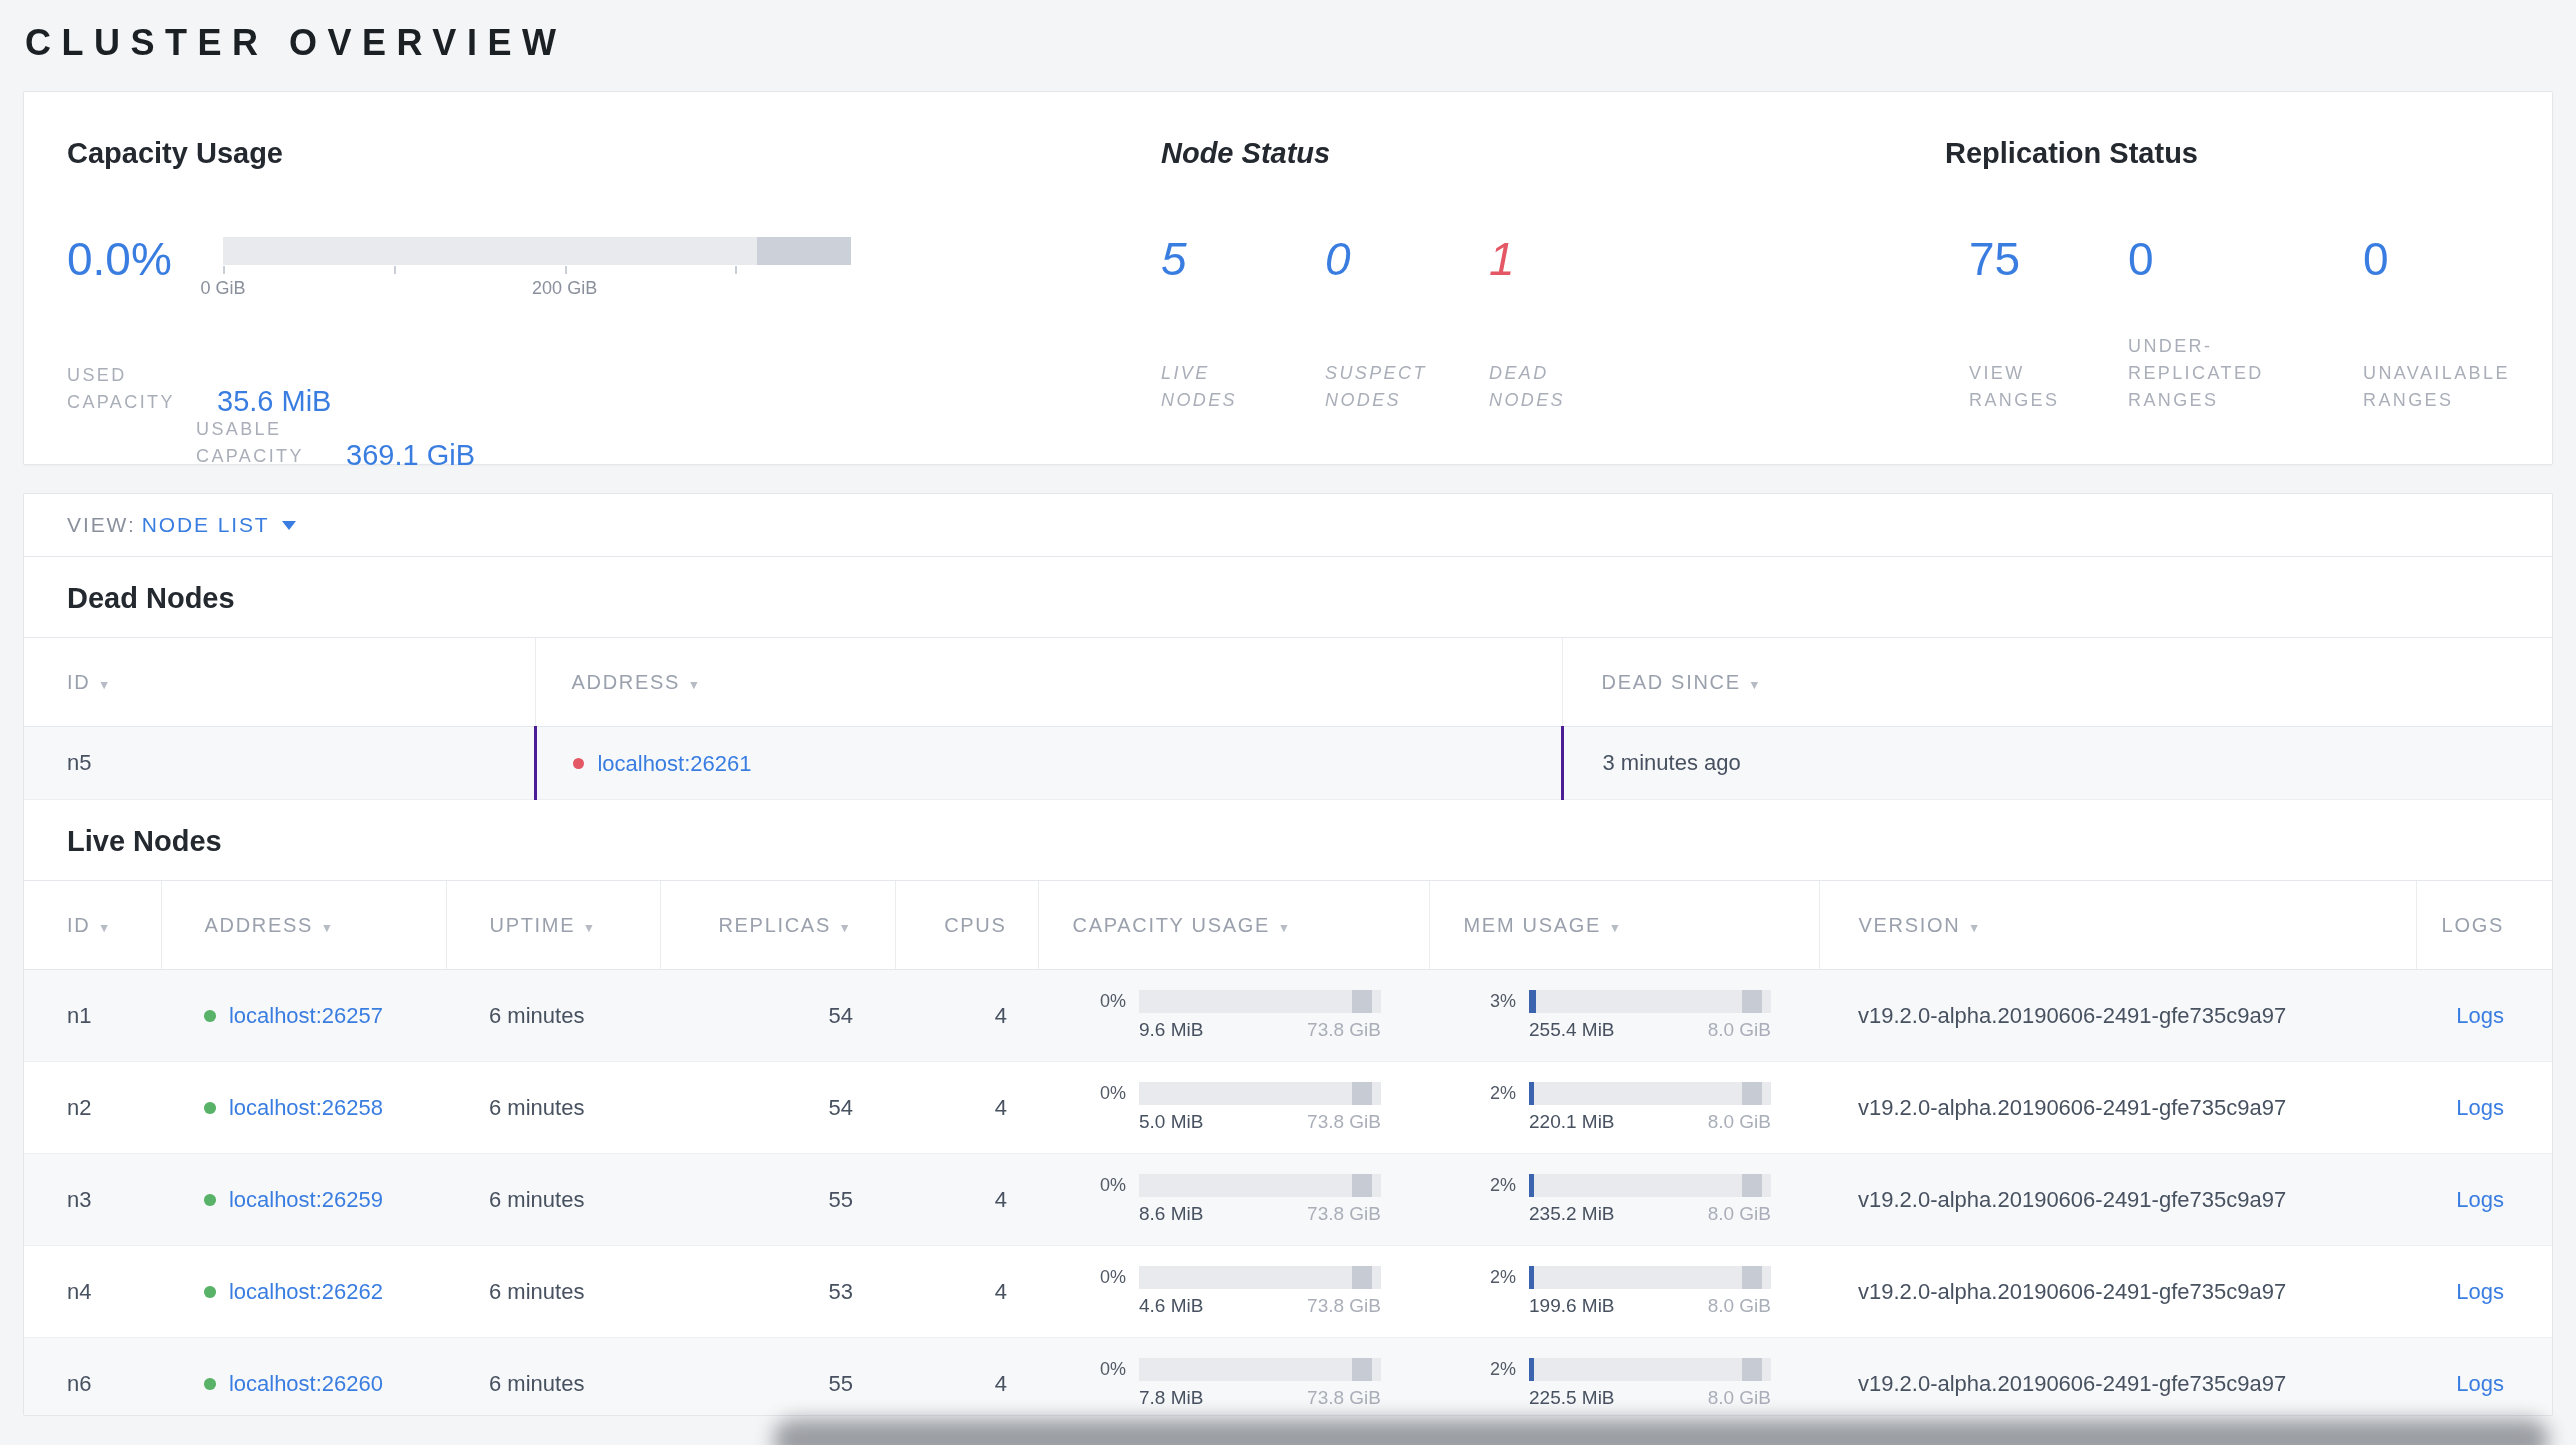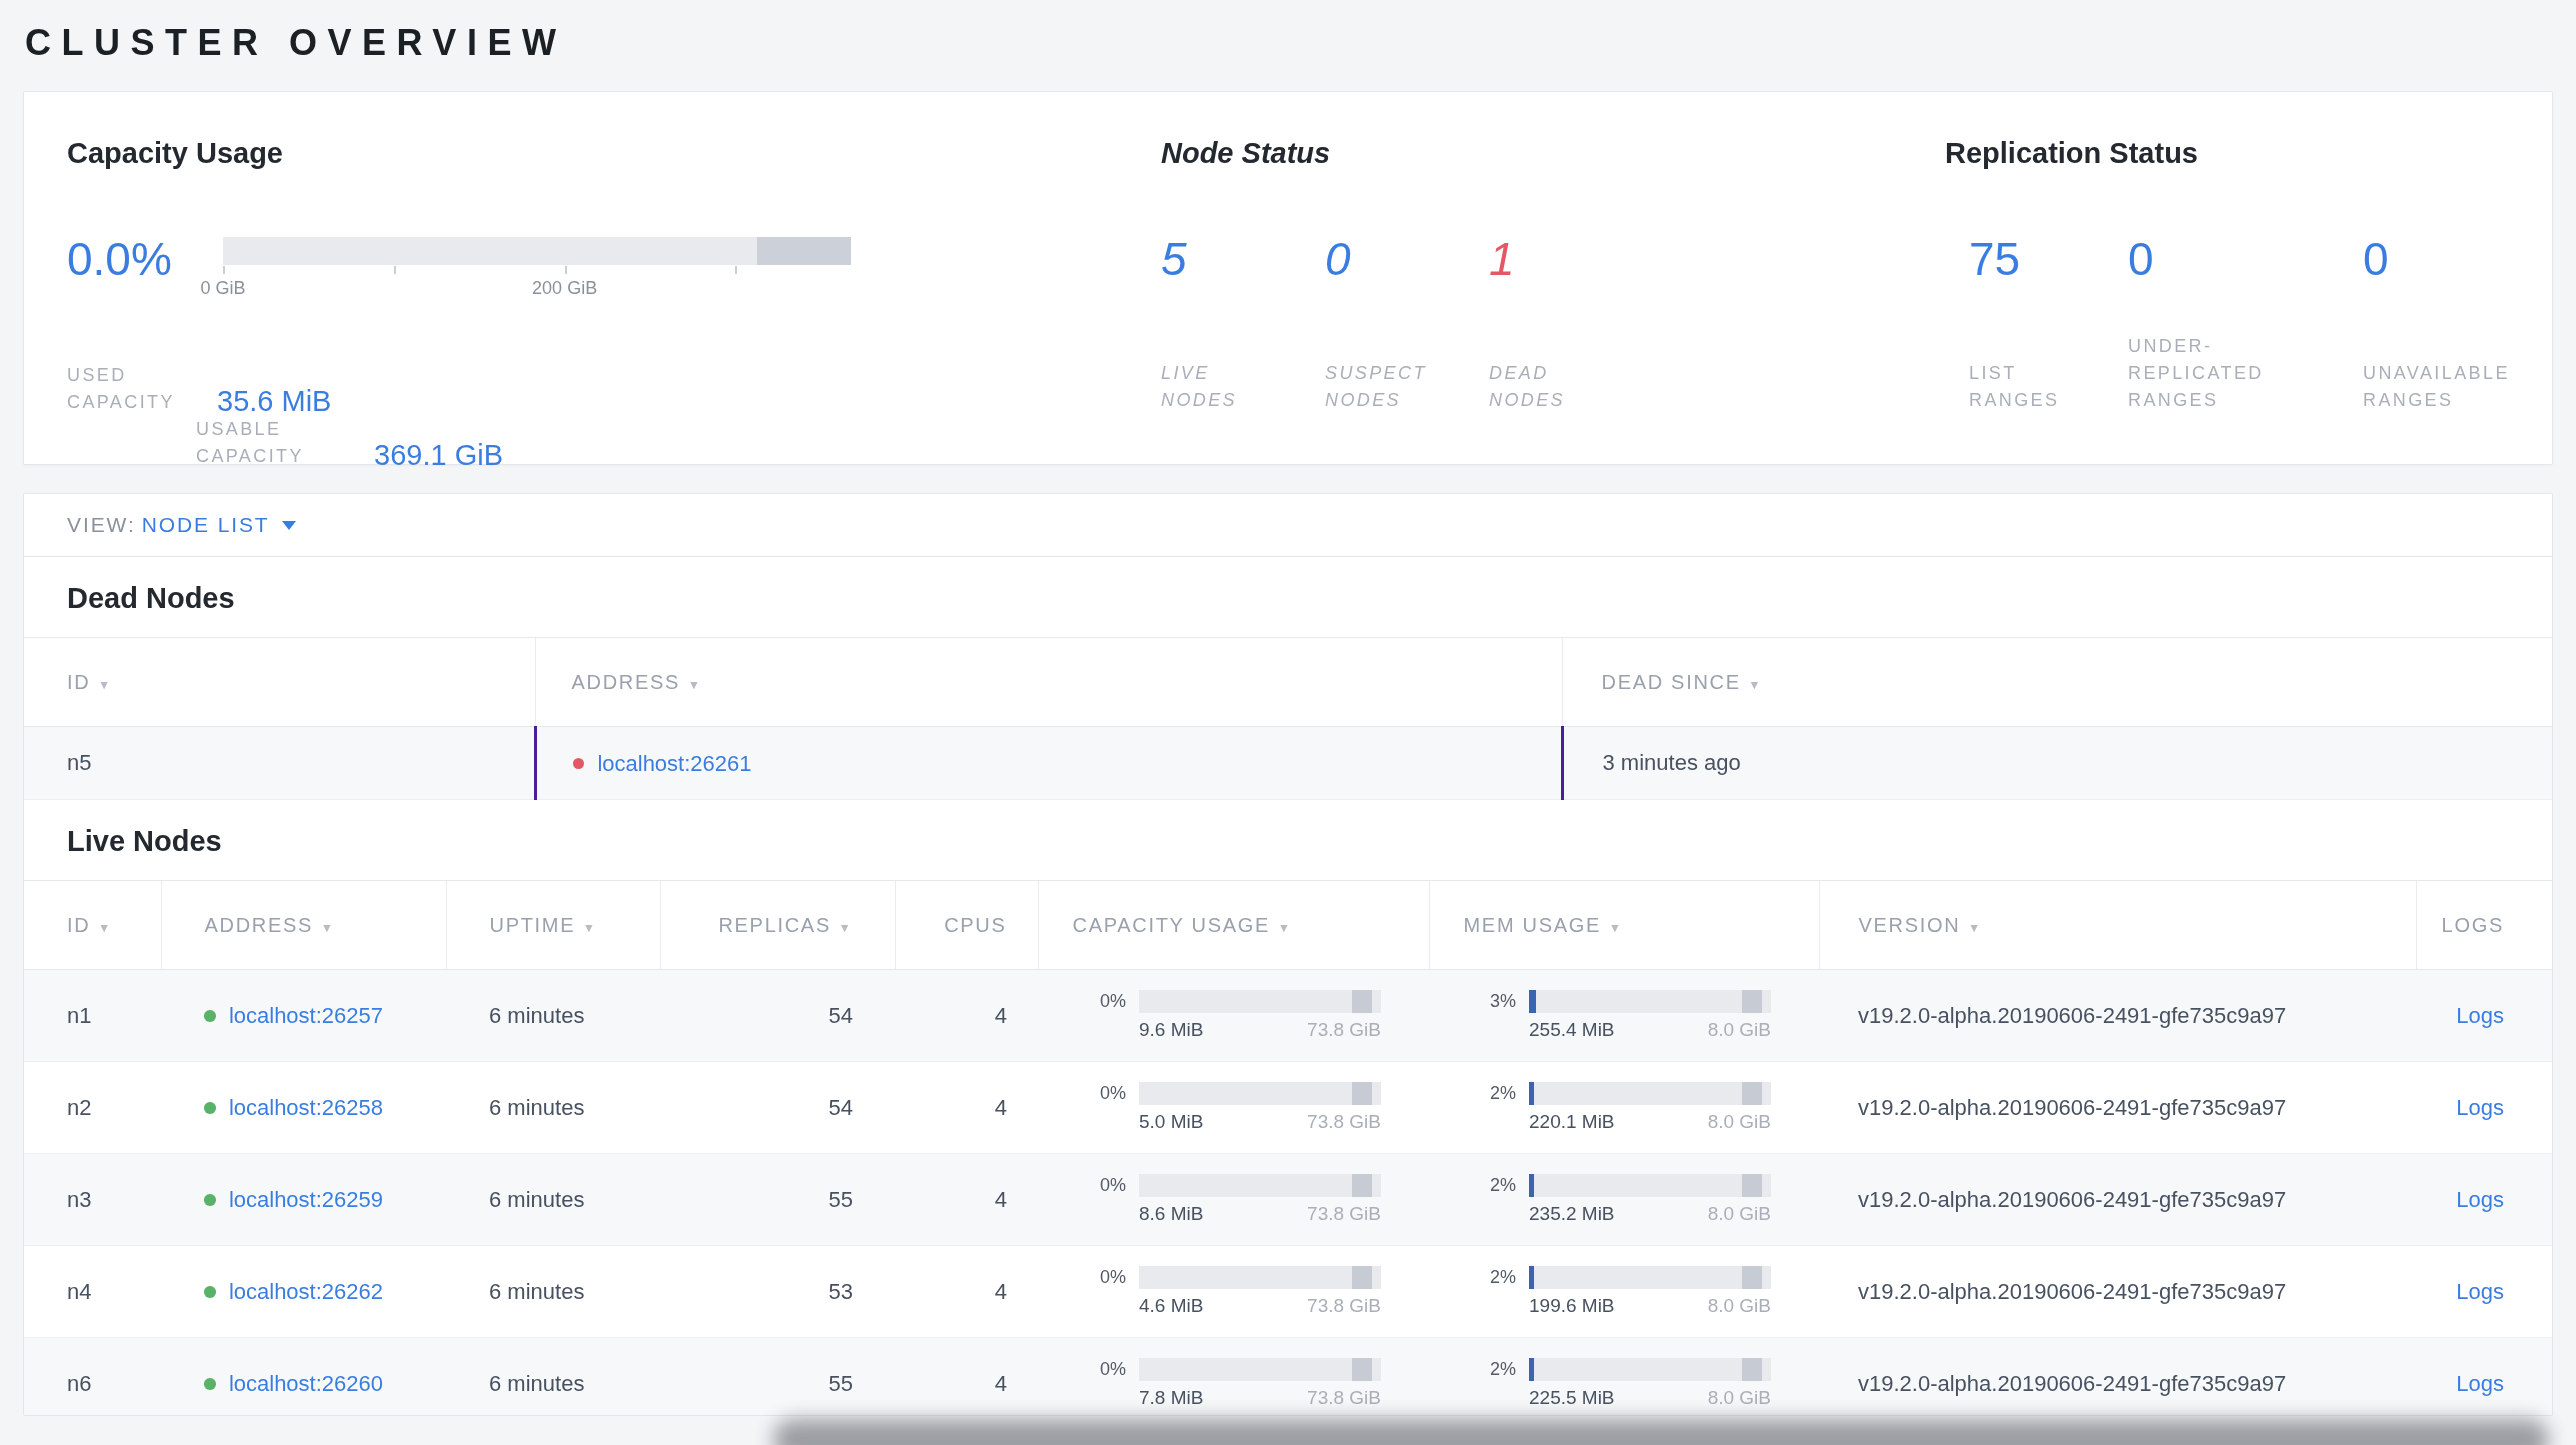--- a/index.html
+++ b/index.html
@@ -33,21 +33,21 @@
   .cap-chart { width: 628px; padding-top: 3.8px; }
   .cap-bar { position: relative; height: 28px; background: #e8eaee; }
   .cap-bar-seg { position: absolute; left: 85%; width: 15%; top: 0; height: 100%; background: #ccd1d9; }
   .cap-ticks { position: relative; height: 12.4px; }
   .cap-tick { position: absolute; top: 1px; width: 1.9px; height: 8.6px; background: #c9cdd5; }
   .cap-axis { position: relative; height: 23px; margin-top: 1px; }
   .cap-axis-label { position: absolute; transform: translateX(-50%); font-size: 18px; color: #8a909c; white-space: nowrap; }
 
   .cap-stats { display: flex; margin-top: 61px; flex-direction: column; }
   .stat-pair { display: flex; align-items: flex-end; }
-  .stat-pair + .stat-pair { margin-left: 129px; gap: 28px; }
+  .stat-pair + .stat-pair { margin-left: 129px; }
   .stat-label {
     width: 107px; font-size: 18px; line-height: 27px; letter-spacing: 2.4px;
     color: #a9aeb8; white-space: pre-line;
   }
   .stat-pair .stat-value { font-size: 29px; line-height: 31px; color: #3a7de1; margin-left: 43px; position: relative; top: 1px; white-space: nowrap; }
 
   .stats-row { display: flex; margin-top: 61px; }
   .stat { display: flex; flex-direction: column; height: 181px; }
   .sum-nodes .stat { width: 164px; }
   .sum-repl .stat:nth-child(1) { width: 159px; margin-left: 24px; }
@@ -193,21 +193,21 @@
 NODES</div>
         </div>
       </div>
     </div>
 
     <div class="sum-repl">
       <h2>Replication Status</h2>
       <div class="stats-row">
         <div class="stat">
           <div class="stat-number">75</div>
-          <div class="stat-label">LIST
+          <div class="stat-label">VIEW
 RANGES</div>
         </div>
         <div class="stat">
           <div class="stat-number">0</div>
           <div class="stat-label">UNDER-
 REPLICATED
 RANGES</div>
         </div>
         <div class="stat">
           <div class="stat-number">0</div>

